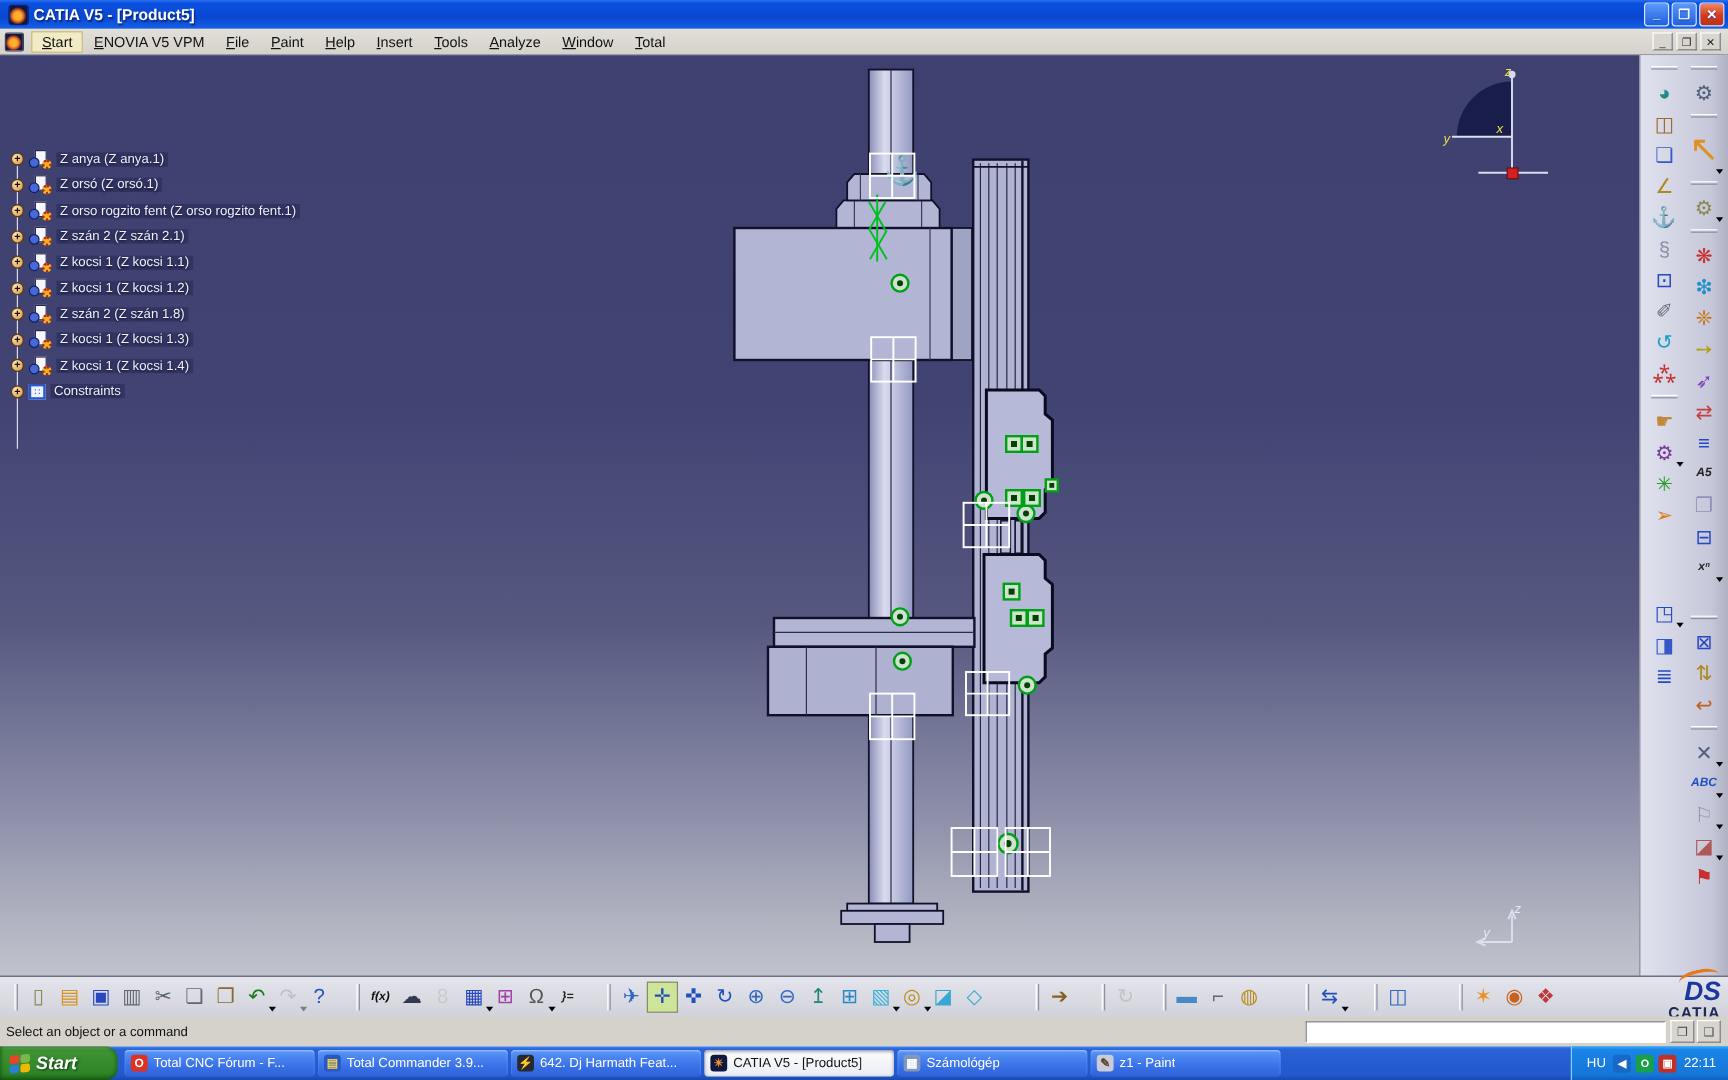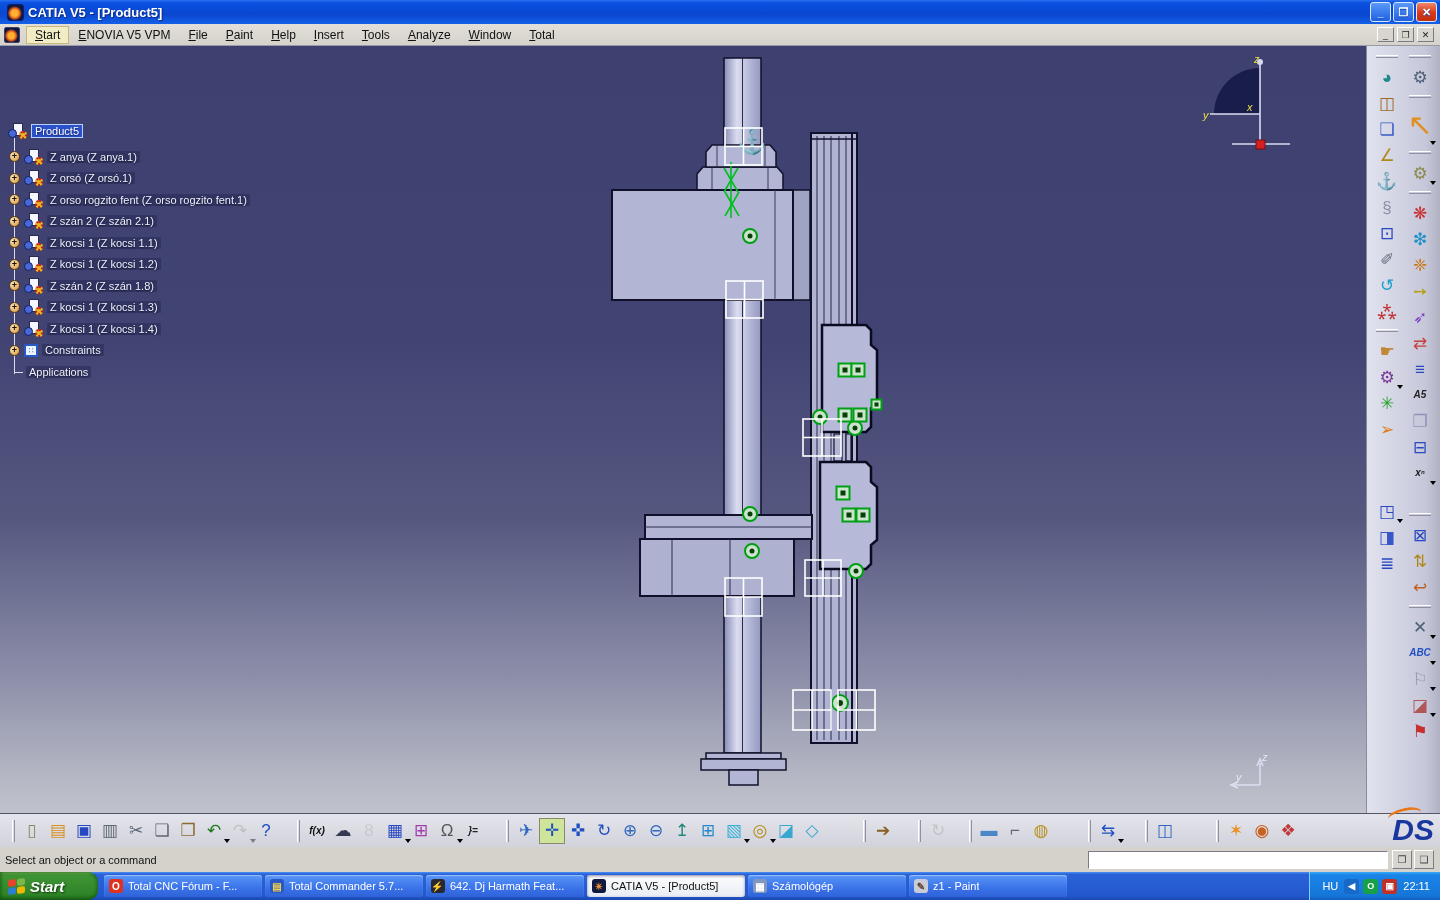--- a/index.html
+++ b/index.html
@@ -77,21 +77,21 @@
   .ticon.dd::after { content:""; position:absolute; right:-3px; bottom:1px;
     border-left:3.5px solid transparent; border-right:3.5px solid transparent; border-top:4px solid #000; }
   .ticon.disabled { opacity:.42; filter:grayscale(1); }
 
   
   #btb { position:absolute; left:0; top:813px; width:1440px; height:34px;
     background:linear-gradient(180deg,#e4e4ec,#d2d2dc); border-top:1px solid #55556a;
     display:flex; align-items:center; }
   .bgroup { display:flex; align-items:center; }
   #logo { position:absolute; right:6px; top:815px; width:110px; text-align:right; line-height:1; }
-  #logo .ds { font-size:30px; font-weight:bold; font-style:italic; color:#1838a0; position:relative; }
+  #logo .ds { font-size:22px; font-weight:bold; font-style:italic; color:#1838a0; position:relative; }
   #logo .ds::before { content:""; position:absolute; left:-4px; top:-5px; width:34px; height:12px;
     border-top:3px solid #e87818; border-radius:50%; transform:rotate(-12deg); }
   #logo .catia { display:block; font-size:13px; font-weight:bold; color:#202858; letter-spacing:1px; }
 
   
   #statusbar { position:absolute; left:0; top:847px; width:1440px; height:25px; background:#d5d2cb;
     display:flex; align-items:center; font-size:11px; color:#111; }
   #statusmsg { padding-left:5px; flex:0 0 auto; }
   #cmdwrap { margin-left:auto; display:flex; align-items:center; gap:4px; padding-right:6px; }
   #cmdinput { width:300px; height:18px; border:1px solid; border-color:#7a7a88 #fff #fff #7a7a88; background:#fff; font-size:11px; padding:0 3px; }
@@ -320,28 +320,20 @@
       <g>
           <rect x="838" y="644" width="37" height="40"></rect>
           <line x1="856.5" y1="644" x2="856.5" y2="684"></line>
           <line x1="838" y1="664" x2="875" y2="664"></line>
         </g>
     </g>
   </svg>
 
   <div id="tree">
     <div class="vline"></div>
-    <div class="troot">
-      <span class="ico-product">
-          <span class="pg"></span>
-          <span class="g1"></span>
-          <span class="g2"></span>
-        </span>
-      <span class="tlabel">Product5</span>
-    </div>
     <div id="tree-items">
         <div class="trow">
           <span class="texp">+</span>
           <span class="ico-product">
             <span class="pg"></span>
             <span class="g1"></span>
             <span class="g2"></span>
           </span>
           <span class="tlabel">Z anya (Z anya.1)</span>
         </div>
@@ -414,23 +406,20 @@
             <span class="pg"></span>
             <span class="g1"></span>
             <span class="g2"></span>
           </span>
           <span class="tlabel">Z kocsi 1 (Z kocsi 1.4)</span>
         </div>
         <div class="trow">
           <span class="texp">+</span>
           <span class="ico-constraints">∷</span>
           <span class="tlabel">Constraints</span>
-        </div>
-        <div class="trow noexp">
-          <span class="tlabel">Applications</span>
         </div>
       </div>
   </div>
 
   <svg id="compass" width="104" height="104" viewBox="0 0 104 104">
     <path d="M70,62 L70,16 A46,46 0 0 0 24,62 Z" fill="#141a48" opacity="0.9"></path>
     <line x1="70" y1="10" x2="70" y2="88" class="axln"></line>
     <line x1="20" y1="62" x2="70" y2="62" class="axln"></line>
     <circle cx="70" cy="10" r="3" fill="#d8d8f2"></circle>
     <text x="64" y="11" class="axtxt">z</text>
@@ -756,21 +745,21 @@
       </span>
     <span class="slabel">Start</span>
   </div>
   <div id="tasks">
       <div class="task">
         <span class="tico" style="background: rgb(224, 48, 32); color: rgb(255, 255, 255);">O</span>
         <span class="tlbl">Total CNC Fórum - F...</span>
       </div>
       <div class="task">
         <span class="tico" style="background: rgb(40, 88, 200); color: rgb(240, 208, 72);">▤</span>
-        <span class="tlbl">Total Commander 5.7...</span>
+        <span class="tlbl">Total Commander 3.9...</span>
       </div>
       <div class="task">
         <span class="tico" style="background: rgb(40, 40, 48); color: rgb(240, 192, 48);">⚡</span>
         <span class="tlbl">642. Dj Harmath Feat...</span>
       </div>
       <div class="task active">
         <span class="tico" style="background: rgb(16, 24, 64); color: rgb(240, 144, 48);">✴</span>
         <span class="tlbl">CATIA V5 - [Product5]</span>
       </div>
       <div class="task">

